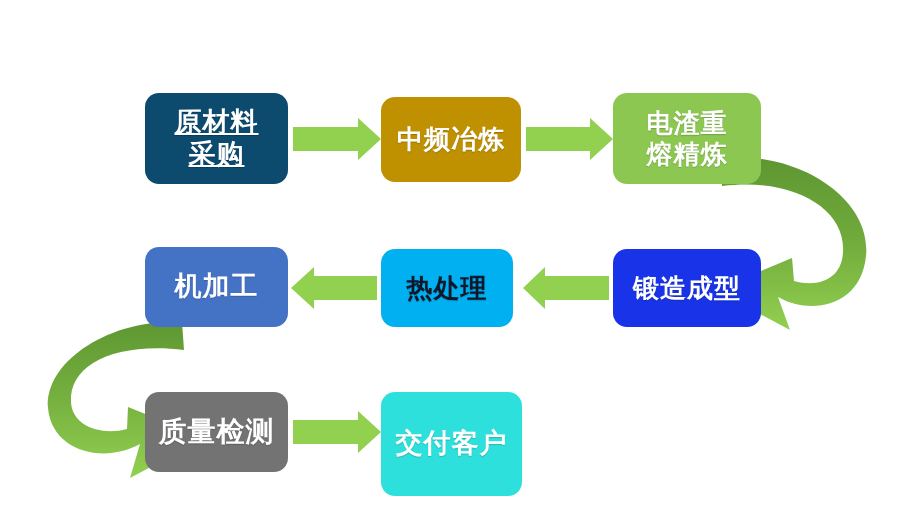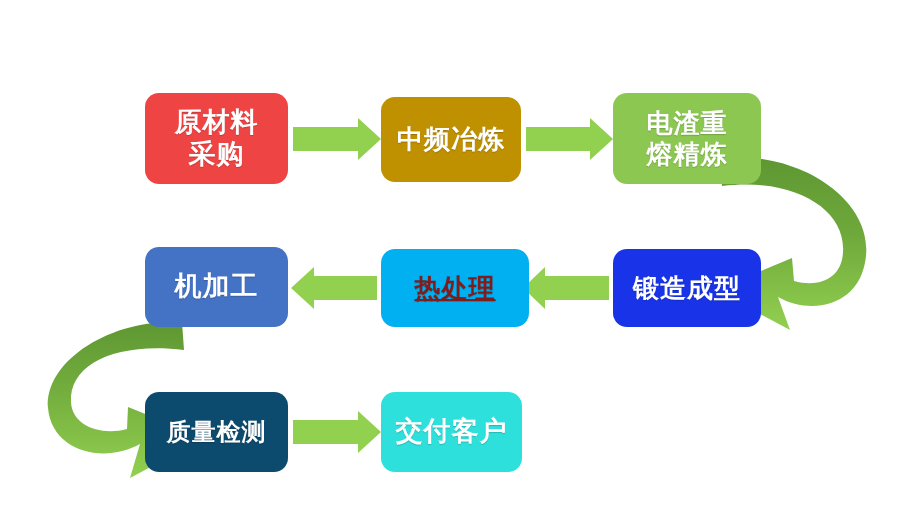--- a/index.html
+++ b/index.html
@@ -106,47 +106,47 @@
                C 101 436, 72 426, 71 402
                C 69 364, 116 342, 184 350
                Z" fill="url(#gradLeft)"></path>
     </g>
 
     <g>
       <path d="M 293 420 L 358 420 L 358 411 L 381 432 L 358 453 L 358 444 L 293 444 Z" fill="#92D050"></path>
     </g>
   </svg>
 
-  <div class="node" style="left: 145px; top: 93px; width: 143px; height: 91px; background: #ef4444; color: rgb(255, 255, 255); font-size: 27px;">
+  <div class="node" style="left: 145px; top: 93px; width: 143px; height: 91px; background: #0c4a6e; color: rgb(255, 255, 255); font-size: 27px; text-decoration: underline;">
     <span class="label">原材料
 采购</span>
   </div>
 
   <div class="node" style="left: 381px; top: 97px; width: 140px; height: 85px; background: rgb(191, 144, 0); color: rgb(255, 255, 255); font-size: 26px;">
     <span class="label">中频冶炼</span>
   </div>
 
   <div class="node" style="left: 613px; top: 93px; width: 148px; height: 91px; background: rgb(140, 199, 81); color: rgb(255, 255, 255); font-size: 26px; text-align: center;">
     <span class="label">电渣重
 熔精炼</span>
   </div>
 
   <div class="node" style="left: 613px; top: 249px; width: 148px; height: 78px; background: rgb(25, 51, 232); color: rgb(255, 255, 255); font-size: 26px;">
     <span class="label">锻造成型</span>
   </div>
 
-  <div class="node" style="left: 381px; top: 249px; width: 148px; height: 78px; background: rgb(0, 176, 240); color: #7f1d1d; font-size: 26px; text-decoration: underline;">
+  <div class="node" style="left: 381px; top: 249px; width: 132px; height: 78px; background: rgb(0, 176, 240); color: #0f172a; font-size: 26px;">
     <span class="label">热处理</span>
   </div>
 
   <div class="node" style="left: 145px; top: 247px; width: 143px; height: 80px; background: rgb(68, 114, 196); color: rgb(255, 255, 255); font-size: 27px; text-align: right;">
     <span class="label">机加工</span>
   </div>
 
-  <div class="node" style="left: 145px; top: 392px; width: 143px; height: 80px; background: #0c4a6e; color: rgb(255, 255, 255); font-size: 24px;">
+  <div class="node" style="left: 145px; top: 392px; width: 143px; height: 80px; background: #737373; color: rgb(255, 255, 255); font-size: 28px;">
     <span class="label">质量检测</span>
   </div>
 
-  <div class="node" style="left: 381px; top: 392px; width: 141px; height: 80px; background: rgb(46, 224, 219); color: rgb(255, 255, 255); font-size: 27px;">
+  <div class="node" style="left: 381px; top: 392px; width: 141px; height: 104px; background: rgb(46, 224, 219); color: rgb(255, 255, 255); font-size: 27px;">
     <span class="label">交付客户</span>
   </div>
 
 </div>
 
 </body></html>

